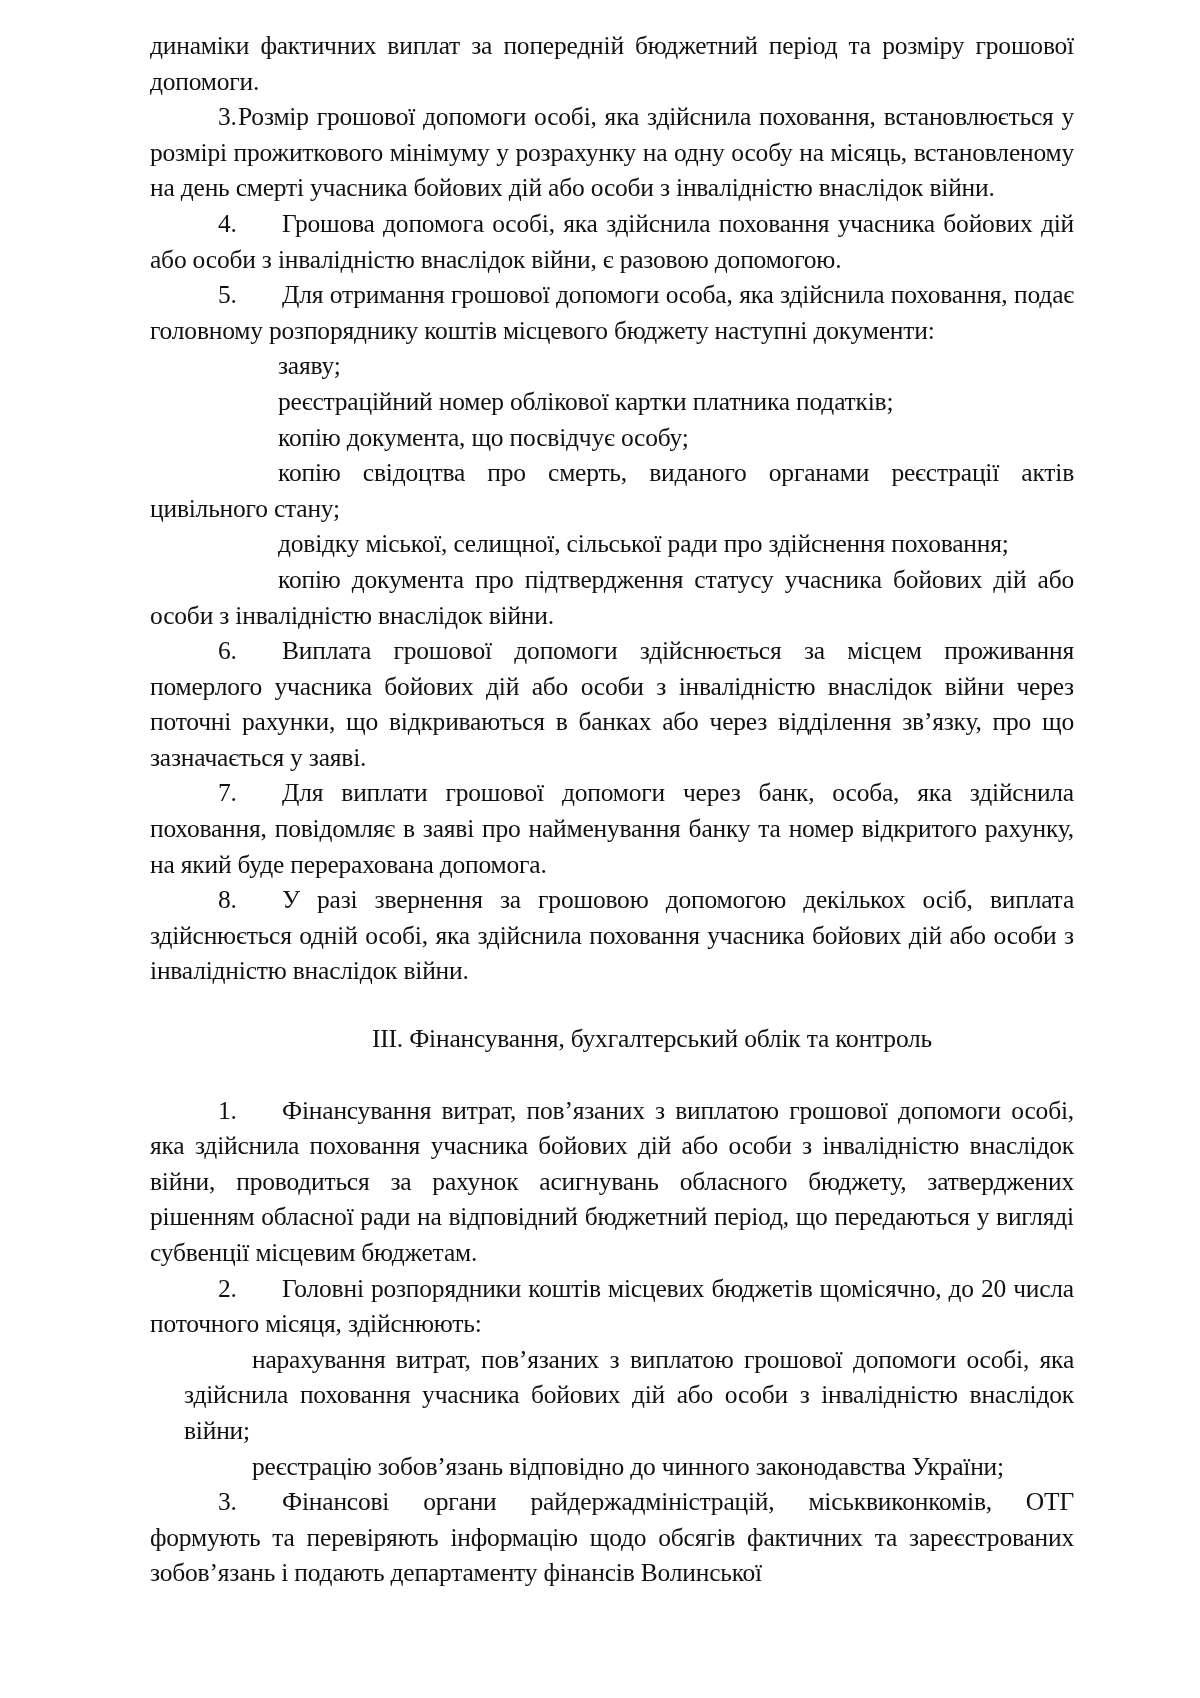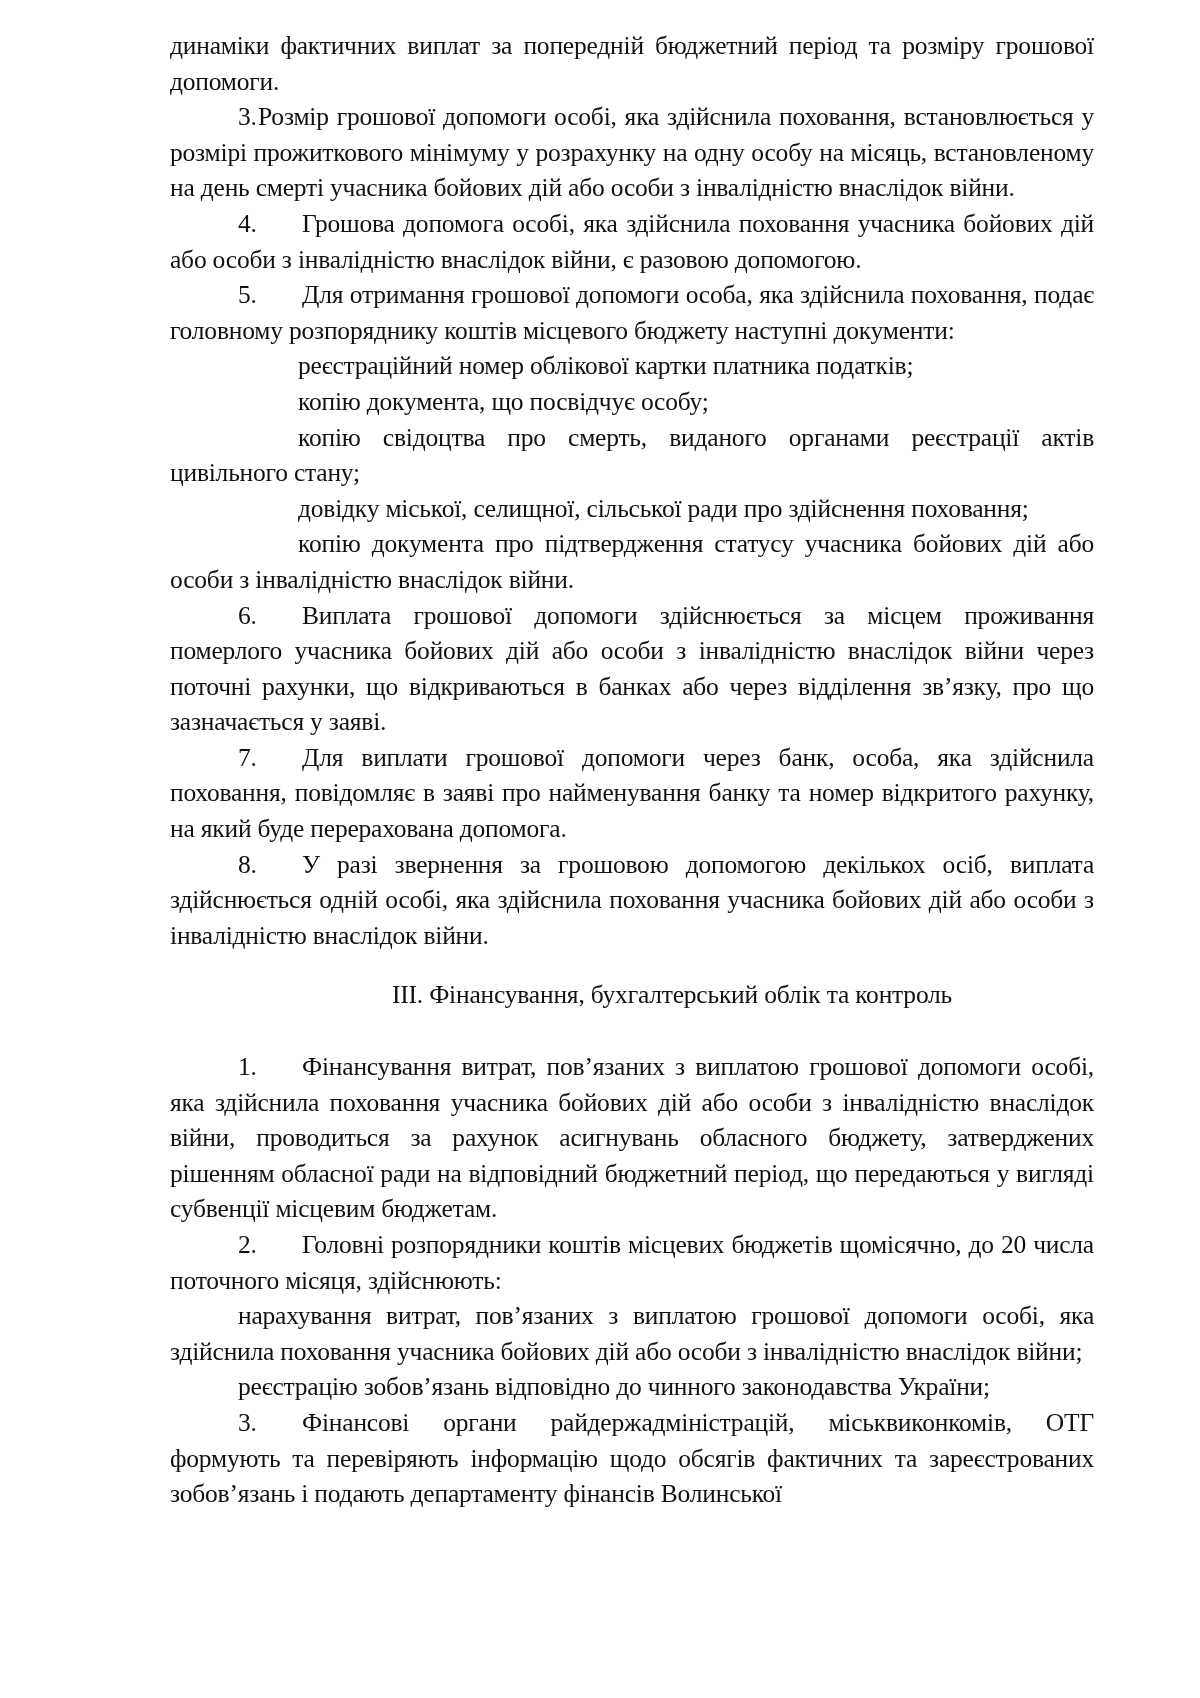--- a/index.html
+++ b/index.html
@@ -6,54 +6,55 @@
     body {
       width: 1200px;
       height: 1698px;
       overflow: hidden;
       position: relative;
       font-family: "Liberation Serif", "DejaVu Serif", serif;
       color: #111111;
     }
     .page {
       position: absolute;
-      left: 170px;
+      left: 150px;
       top: 28px;
       width: 924px;
       font-size: 25.5px;
       line-height: 35.6px;
       text-align: justify;
       letter-spacing: -0.2px;
     }
     .p { margin: 0; }
     .num { text-indent: 68px; }
     .num .n { display: inline-block; width: 64px; text-indent: 0; }
     .num-tight .n { width: 20px; }
     .sub { text-indent: 0; padding-left: 128px; text-align: left; }
     .sub-wrap { text-indent: 128px; }
-    .ind { text-indent: 68px; }
+    .ind { text-indent: 68px; margin-left: 34px; }
     .heading {
       text-align: center;
-      margin: 24px 0 36px 0;
+      margin: 32px 0 36px 0;
       padding-left: 80px;
     }
   </style>
 </head>
 <body>
 
 <div class="page">
 
   <p class="p">динаміки фактичних виплат за попередній бюджетний період та розміру грошової допомоги.</p>
 
   <p class="p num num-tight"><span class="n">3.</span><span>Розмір грошової допомоги особі, яка здійснила поховання, встановлюється у розмірі прожиткового мінімуму у розрахунку на одну особу на місяць, встановленому на день смерті учасника бойових дій або особи з інвалідністю внаслідок війни.</span></p>
 
   <p class="p num"><span class="n">4.</span><span>Грошова допомога особі, яка здійснила поховання учасника бойових дій або особи з інвалідністю внаслідок війни, є разовою допомогою.</span></p>
 
   <p class="p num"><span class="n">5.</span><span>Для отримання грошової допомоги особа, яка здійснила поховання, подає головному розпоряднику коштів місцевого бюджету наступні документи:</span></p>
 
+  <p class="p sub">заяву;</p>
   <p class="p sub">реєстраційний номер облікової картки  платника податків;</p>
   <p class="p sub">копію документа, що посвідчує особу;</p>
   <p class="p sub-wrap">копію свідоцтва про смерть, виданого органами реєстрації актів цивільного стану;</p>
   <p class="p sub">довідку міської, селищної, сільської ради про здійснення поховання;</p>
   <p class="p sub-wrap">копію документа про підтвердження статусу учасника бойових дій або особи з інвалідністю внаслідок війни.</p>
 
   <p class="p num"><span class="n">6.</span><span>Виплата грошової допомоги здійснюється за місцем проживання померлого учасника бойових дій або особи з інвалідністю внаслідок війни через поточні рахунки, що відкриваються в банках або через відділення зв’язку, про що зазначається у заяві.</span></p>
 
   <p class="p num"><span class="n">7.</span><span>Для виплати грошової допомоги через банк, особа, яка здійснила поховання, повідомляє в заяві про найменування банку та номер відкритого рахунку, на який буде перерахована допомога.</span></p>
 

